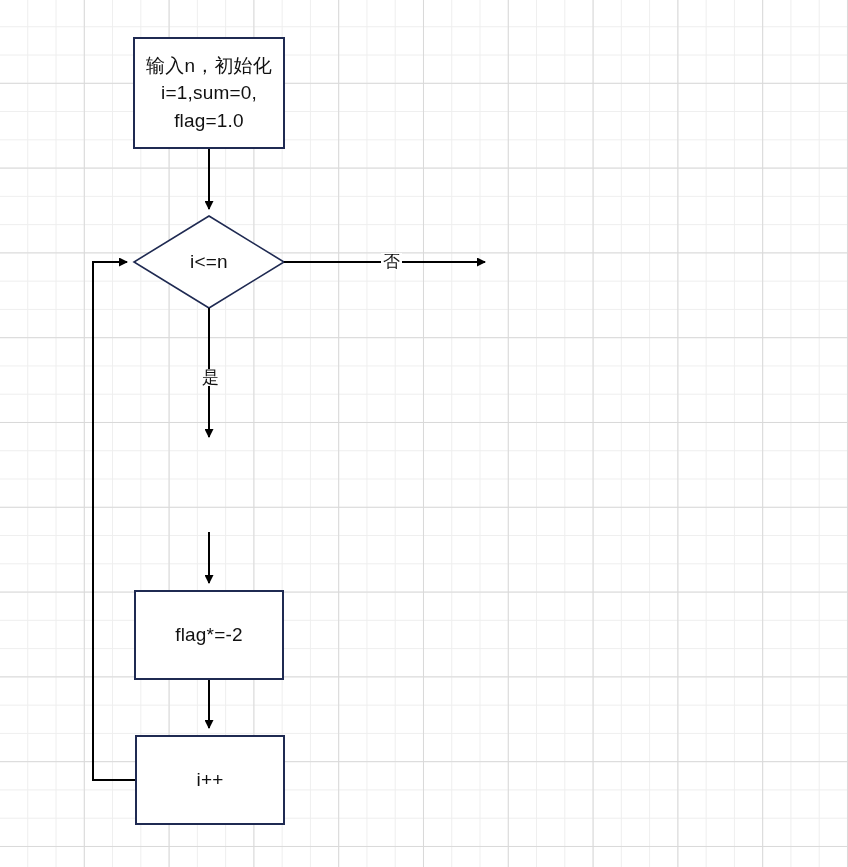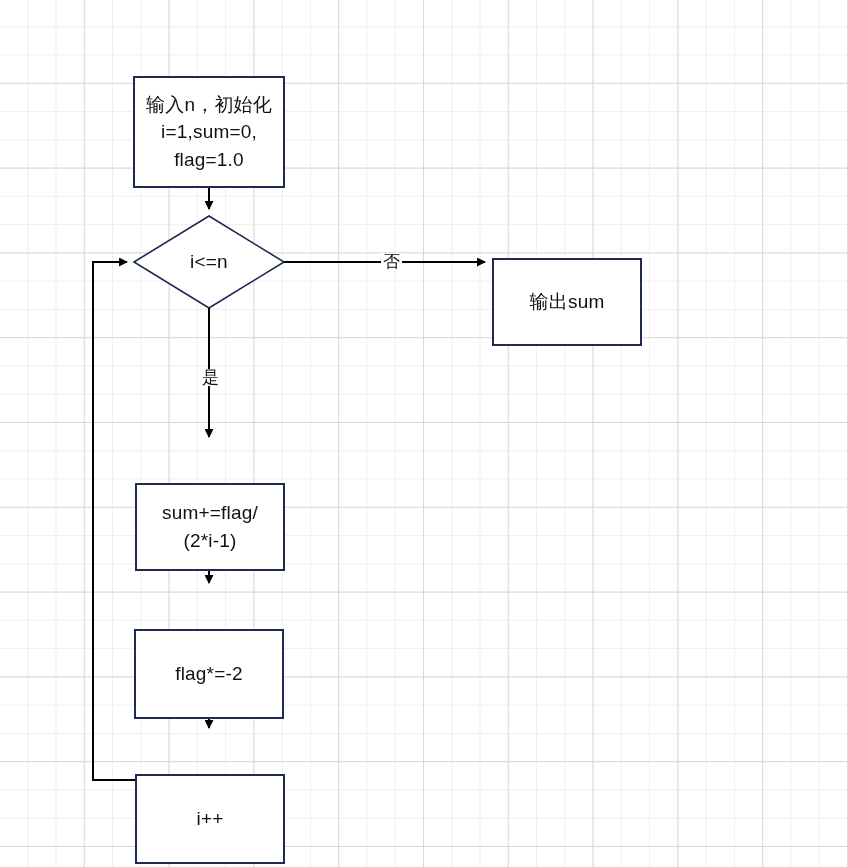--- a/index.html
+++ b/index.html
@@ -42,21 +42,20 @@
     text-align: center;
     color: #111111;
     font-size: 19px;
     line-height: 1.45;
     white-space: pre-line;
     letter-spacing: 0.2px;
   }
   .proc-box {
     border: 2px solid #1f2a52;
     background: #ffffff;
-    margin-top: 39px;
   }
   .diamond-label {
     background: transparent;
     border: none;
   }
   .edge-label {
     position: absolute;
     color: #111111;
     font-size: 17px;
     background: #ffffff;
@@ -97,24 +96,21 @@
 
     <path d="M135,780 L93,780 L93,262 L127,262" fill="none" stroke="#000000" stroke-width="2" marker-end="url(#arrowhead)"></path>
   </svg>
 
   <div class="node proc-box" style="left:133px; top:37px; width:152px; height:112px;">输入n，初始化
 i=1,sum=0,
 flag=1.0</div>
 
   <div class="node diamond-label" style="left:134px; top:216px; width:150px; height:92px;">i&lt;=n</div>
 
-  <div class="node proc-box" style="left:492px; top:219px; width:150px; height:88px;">输出sum</div>
 
-  <div class="node proc-box" style="left:135px; top:444px; width:150px; height:88px;">sum+=flag/
-(2*i-1)</div>
 
   <div class="node proc-box" style="left:134px; top:590px; width:150px; height:90px;">flag*=-2</div>
 
   <div class="node proc-box" style="left:135px; top:735px; width:150px; height:90px;">i++</div>
 
   <div class="edge-label" style="left:381px; top:253px;">否</div>
 
   <div class="edge-label" style="left:200px; top:369px;">是</div>
 
 

